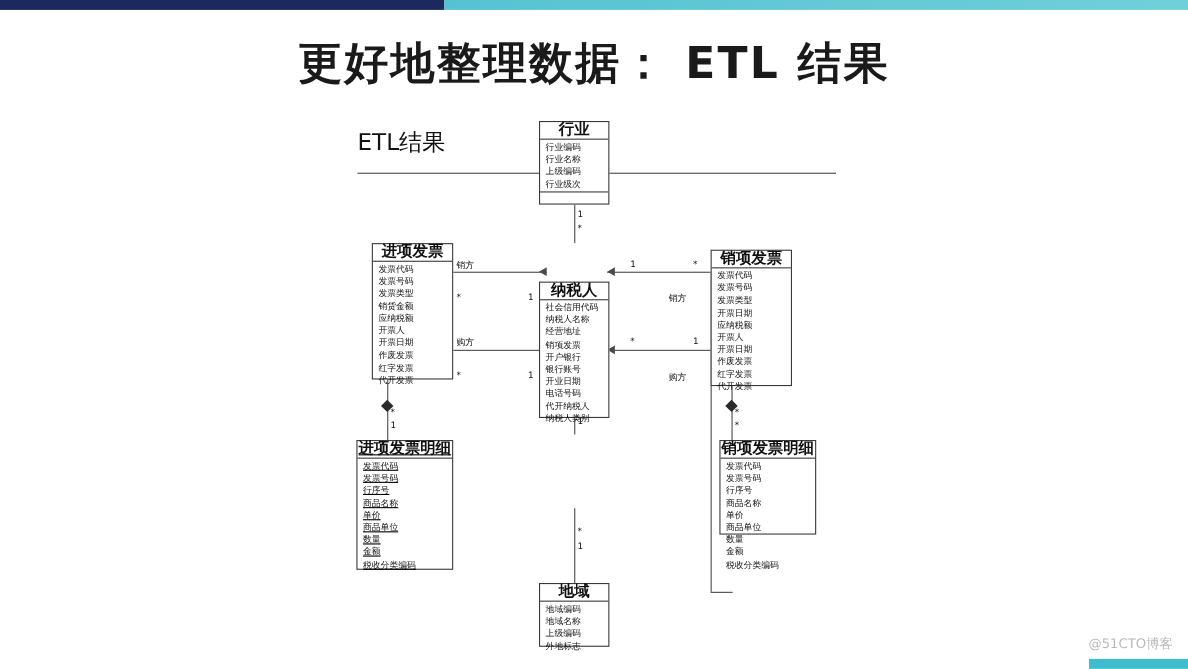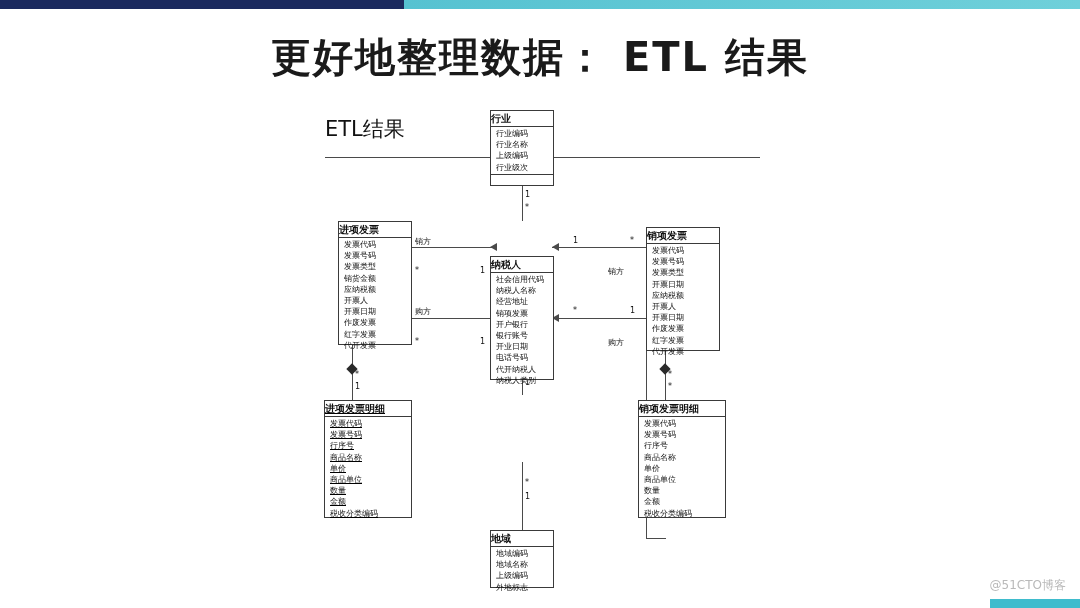--- a/index.html
+++ b/index.html
@@ -80,24 +80,24 @@
 
   
   .uml {
     position: absolute;
     border: 1px solid #3a3a3a;
     background: #ffffff;
     box-sizing: border-box;
     font-family: "DejaVu Sans", "Liberation Sans", sans-serif;
   }
   .uml .hdr {
-    font-size: 10px;
+    font-size: 14px;
     font-weight: bold;
     color: #111;
-    text-align: left;
+    text-align: center;
     padding: 2px 0 2px 0;
     border-bottom: 1px solid #3a3a3a;
     line-height: 11px;
   }
   .uml .attrs {
     padding: 1px 0 1px 0;
   }
   .uml .attrs div {
     font-size: 8px;
     color: #111;
@@ -274,21 +274,21 @@
       <div>商品名称</div>
       <div>单价</div>
       <div>商品单位</div>
       <div>数量</div>
       <div>金额</div>
       <div>税收分类编码</div>
     </div>
   </div>
 
 
-  <div class="uml" style="left:638px; top:400px; width:88px; height:118px;">
+  <div class="uml" style="left:654px; top:400px; width:88px; height:86px;">
     <div class="hdr">销项发票明细</div>
     <div class="attrs">
       <div>发票代码</div>
       <div>发票号码</div>
       <div>行序号</div>
       <div>商品名称</div>
       <div>单价</div>
       <div>商品单位</div>
       <div>数量</div>
       <div>金额</div>

